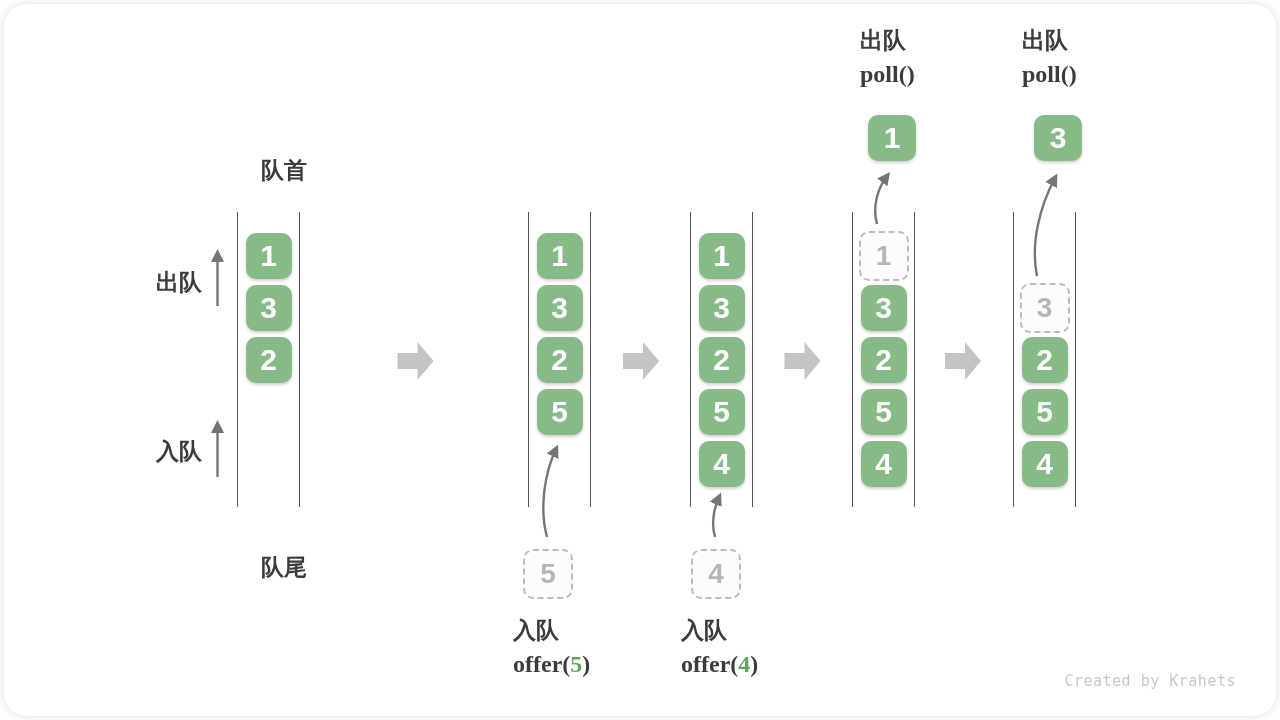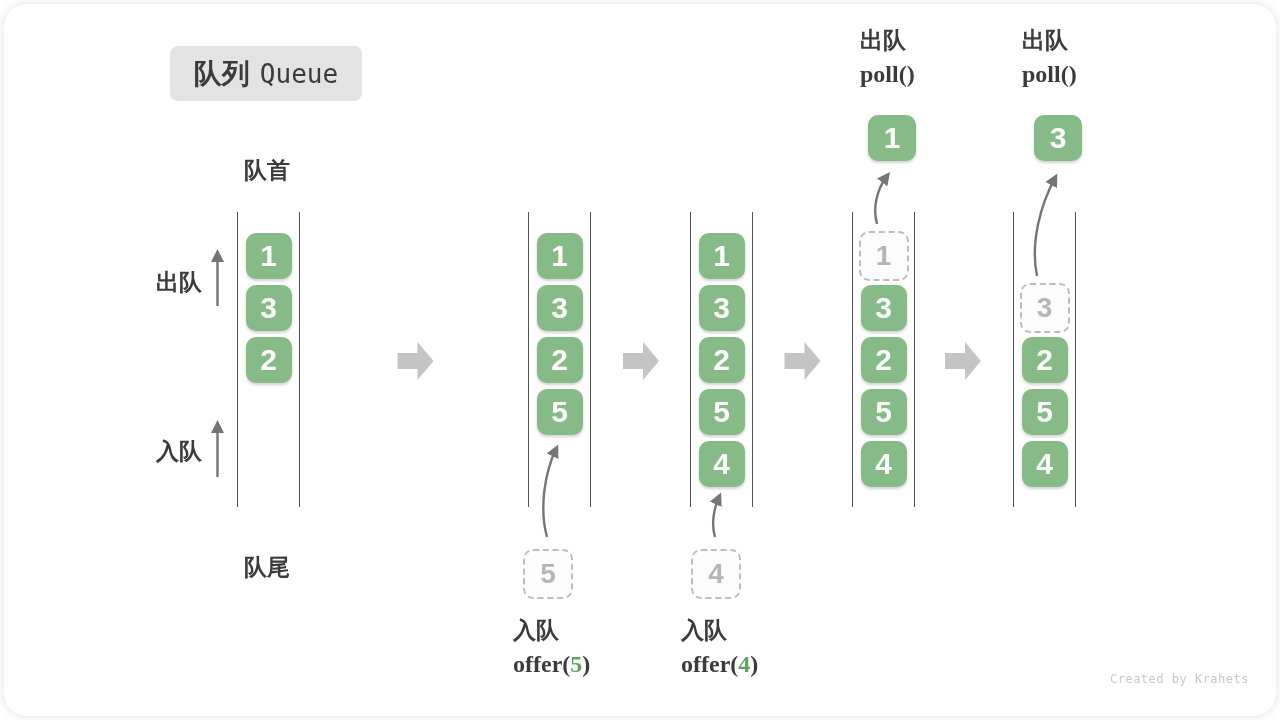--- a/index.html
+++ b/index.html
@@ -6,50 +6,46 @@
   .stage{position:relative;width:1280px;height:720px;background:#fff;overflow:hidden;
          font-family:"Liberation Sans",sans-serif;color:var(--dark,#3b3b3b);}
   .card{position:absolute;left:4px;top:4px;right:4px;bottom:4px;background:#fff;
         border-radius:22px;box-shadow:0 0 10px rgba(0,0,0,0.13);}
   .title-box{position:absolute;left:170px;top:46px;width:192px;height:55px;
              background:var(--title-bg);border-radius:8px;display:flex;
              align-items:center;justify-content:center;gap:10px;}
   .title-zh{font-size:28px;font-weight:bold;}
   .title-en{font-family:"DejaVu Sans Mono",monospace;font-size:26px;font-weight:500;}
   .lbl{position:absolute;font-size:23px;font-weight:bold;white-space:nowrap;}
-  .lbl.center{width:80px;text-align:center;}
+  .lbl.center{width:80px;text-align:right;}
   .lbl.right{width:62px;text-align:right;}
   .op{position:absolute;white-space:nowrap;}
   .op-zh{font-size:23px;font-weight:bold;line-height:24px;}
   .op-code{font-family:Liberation Serif, serif;font-size:24px;font-weight:600;
            margin-top:9px;line-height:26px;}
   .op-code .arg{color:var(--arg-green);font-weight:bold;}
   .queue-channel{position:absolute;border-left:1.5px solid var(--line);
                  border-right:1.5px solid var(--line);}
   .item-box{position:absolute;width:46px;height:46px;border-radius:10px;
             background:var(--green);color:#fff;font-weight:bold;font-size:30px;
             line-height:46px;text-align:center;box-shadow:0 2px 3px rgba(0,0,0,0.18);}
   .ghost-box{position:absolute;width:50px;height:50px;box-sizing:border-box;
              border:2px dashed var(--ghost-border);border-radius:10px;background:#fcfcfc;
              color:var(--ghost-text);font-weight:bold;font-size:28px;line-height:46px;
              text-align:center;}
   #overlay{position:absolute;left:0;top:0;width:1280px;height:720px;pointer-events:none;}
-  .watermark{position:absolute;right:31px;top:672px;font-family:"DejaVu Sans Mono",monospace;
-             font-size:12px;color:var(--wm);letter-spacing:0.5px;}
+  .watermark{position:absolute;right:44px;top:672px;font-family:"DejaVu Sans Mono",monospace;
+             font-size:15px;color:var(--wm);letter-spacing:0.5px;}
 </style>
 </head>
 <body>
 
 <div class="stage" id="stage" style="--green: #86ba86; --arg-green: #5fa25f; --ghost-border: #bcbcbc; --ghost-text: #b5b5b5; --title-bg: #e3e3e3; --dark: #3b3b3b; --line: #525252; --wm: #c9c9c9;">
   <div class="card"></div>
 
-  <div class="title-box">
-    <span class="title-zh">队列</span>
-    <span class="title-en">Queue</span>
-  </div>
 
   <div class="lbl center" style="left:227px;top:155px;">队首</div>
   <div class="lbl center" style="left:227px;top:552px;">队尾</div>
   <div class="lbl right" style="left:140px;top:267px;">出队</div>
   <div class="lbl right" style="left:140px;top:436px;">入队</div>
 
   <div class="op" style="left:860px;top:28px;">
     <div class="op-zh">出队</div>
     <div class="op-code">poll()</div>
   </div>

